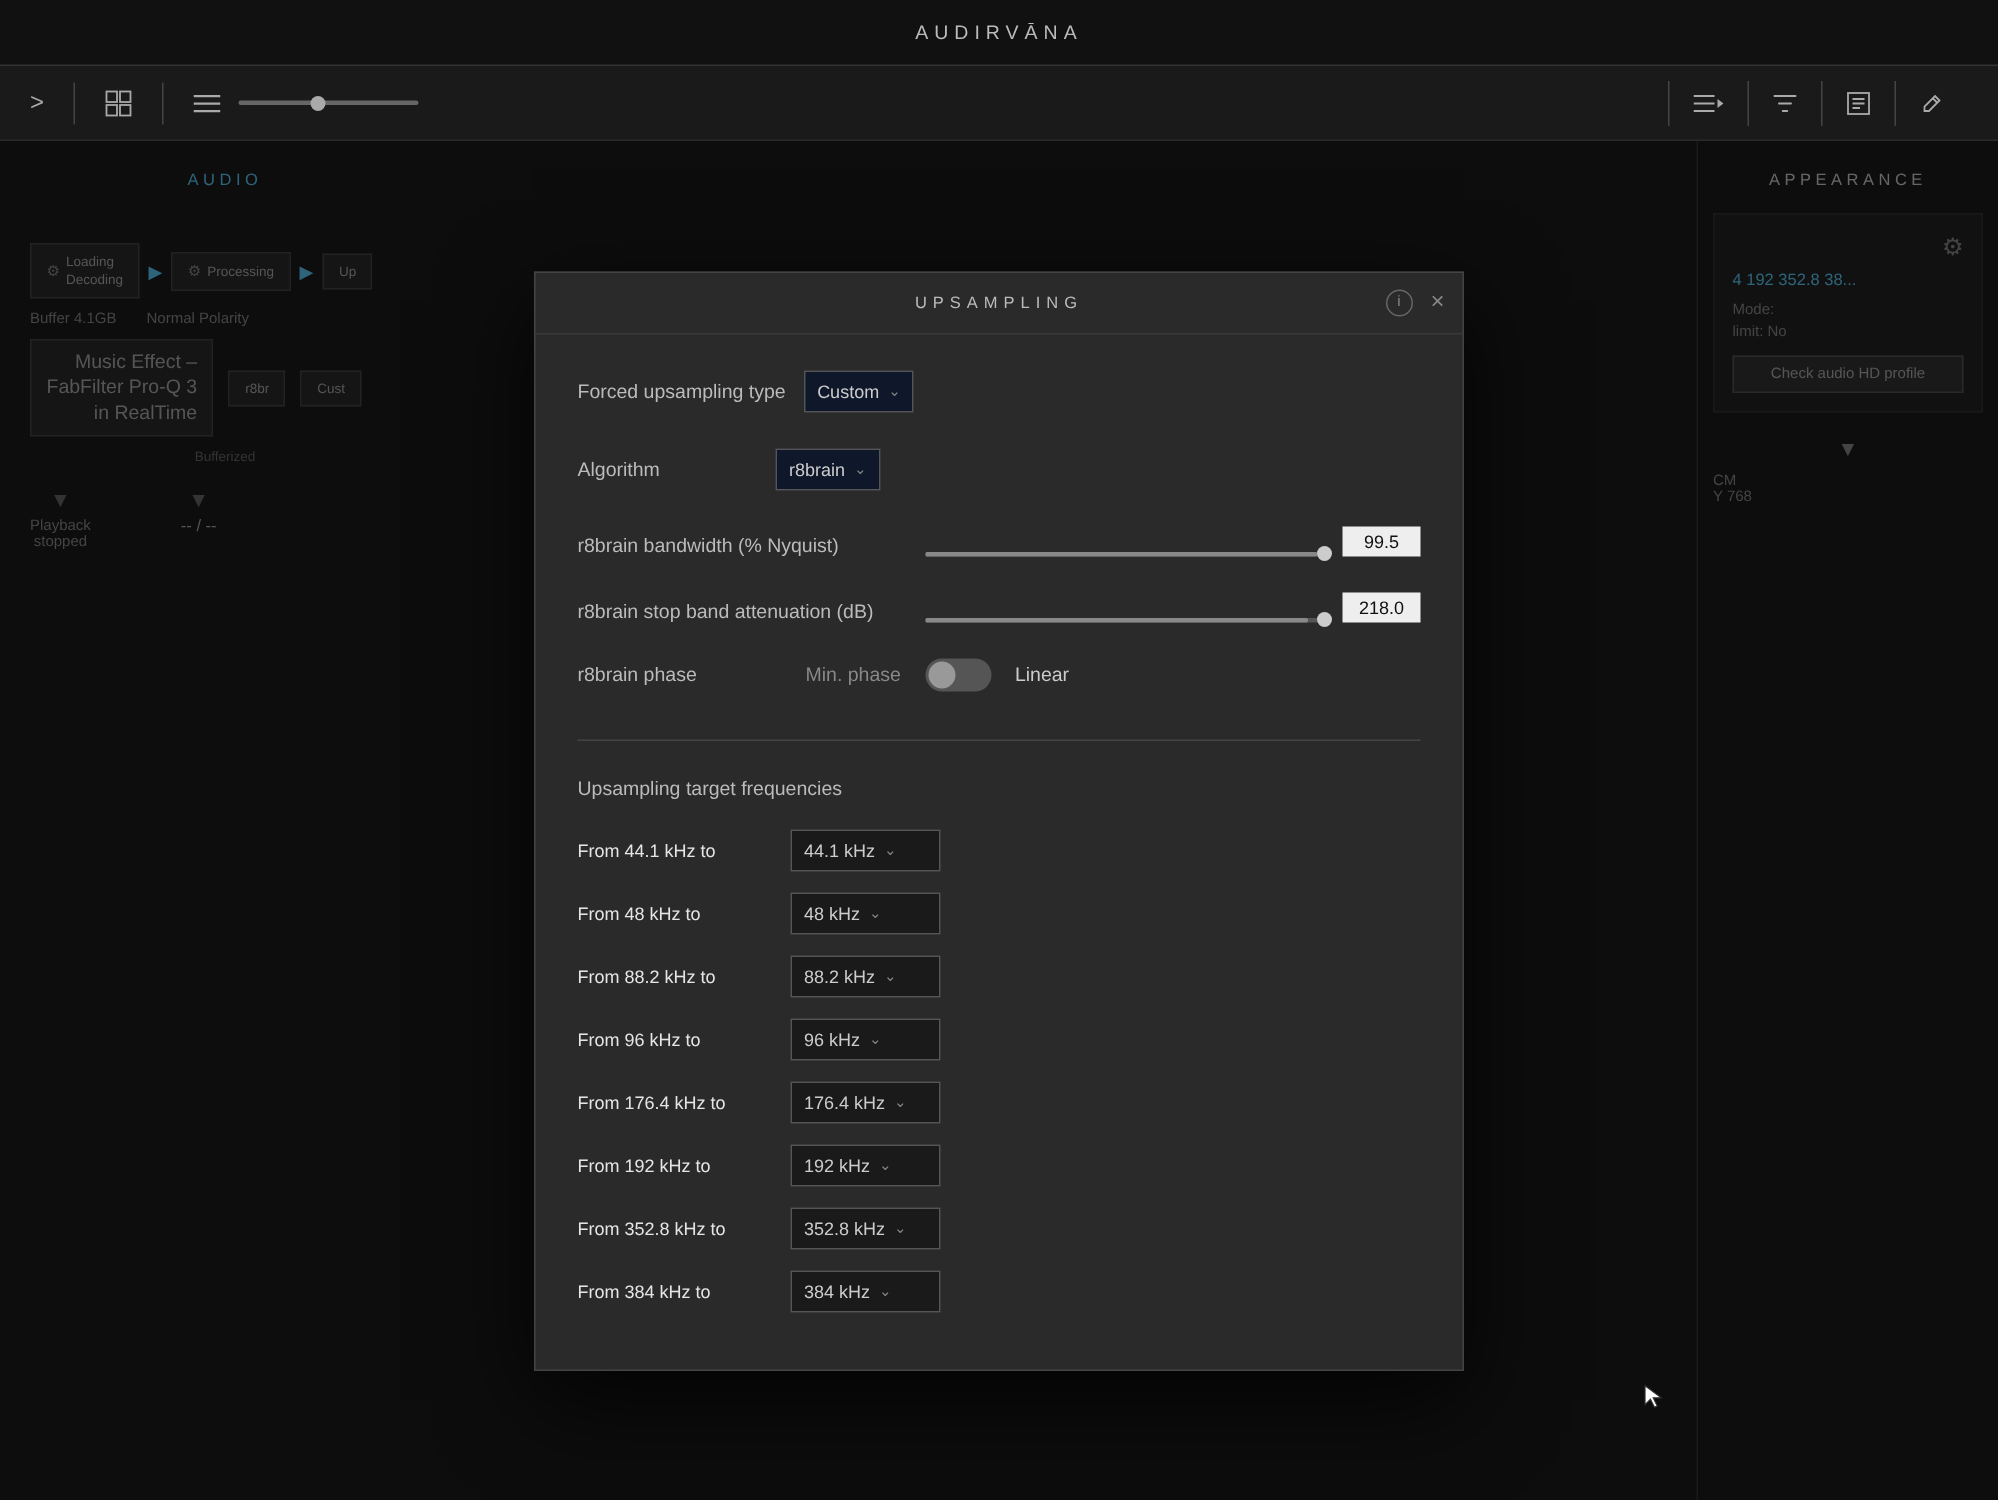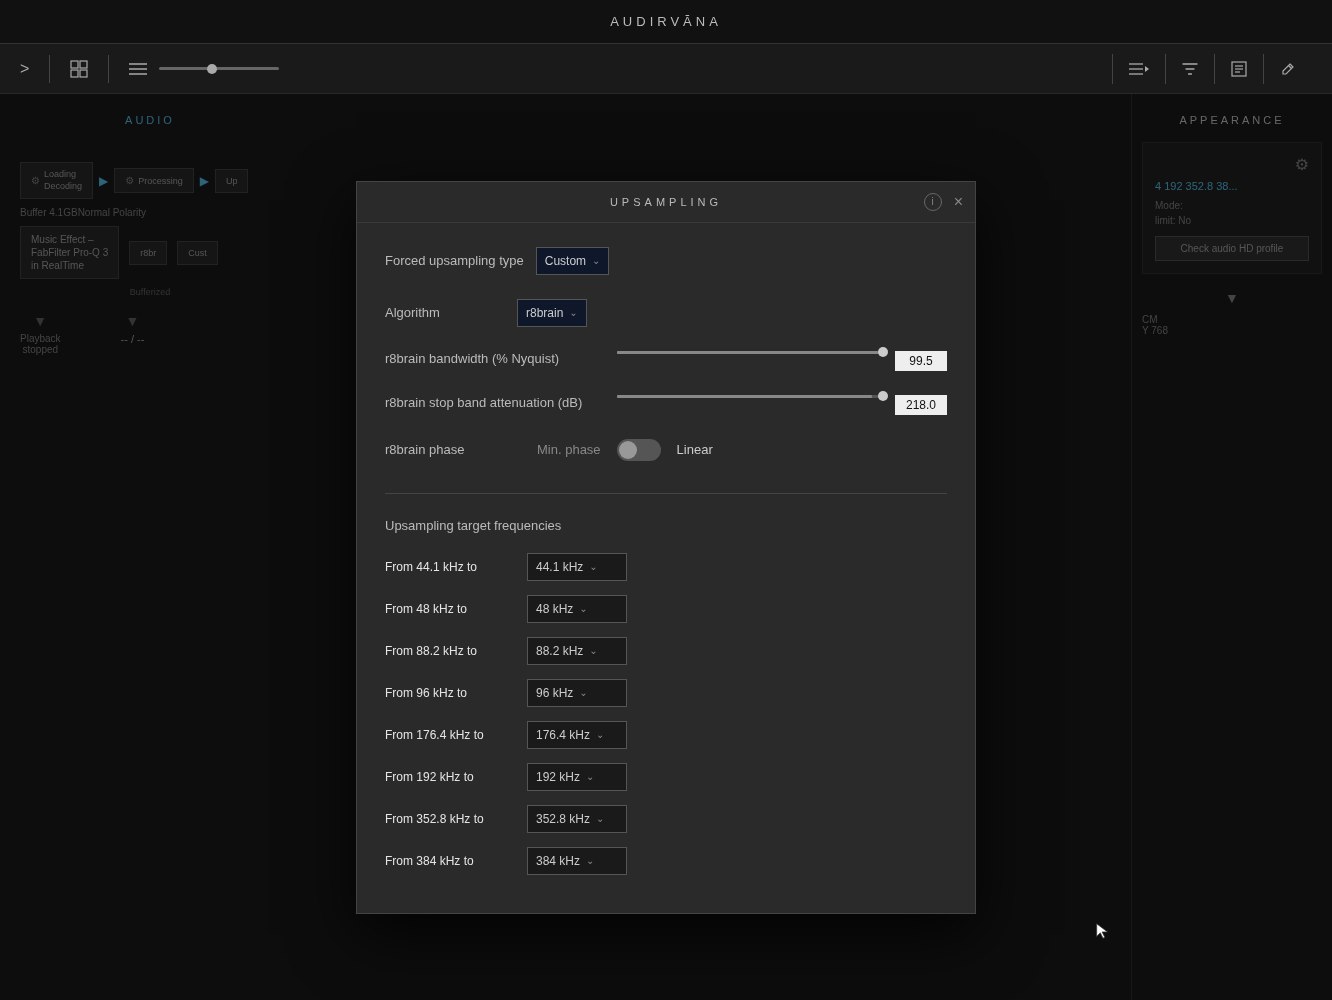--- a/index.html
+++ b/index.html
@@ -186,21 +186,21 @@
       font-size: 10px;
       color: #aaa;
     }
     .gear-icon {
       color: #888;
       cursor: pointer;
     }
     .buffer-row {
       display: flex;
       align-items: flex-start;
-      gap: 0;
+      gap: 20px;
       font-size: 10px;
       color: #888;
       margin-top: 6px;
     }
 
     
     .playback-section {
       margin: 16px 20px 0;
       display: flex;
       gap: 20px;
@@ -379,21 +379,21 @@
       height: 28px;
     }
     .select-arrow {
       color: #888;
       font-size: 10px;
     }
 
     
     .slider-row {
       display: flex;
-      align-items: flex-start;
+      align-items: flex-end;
       margin-bottom: 24px;
       gap: 12px;
     }
     .slider-label {
       color: #bbb;
       font-size: 13px;
       min-width: 220px;
       flex-shrink: 0;
     }
     .slider-track-container {
@@ -602,21 +602,21 @@
           <span style="font-size:9px;">Up</span>
         </div>
       </div>
       <div class="buffer-row">
         <span>Buffer 4.1GB</span>
         <span>Normal Polarity</span>
       </div>
 
       <div class="pipeline-row" style="margin-top:8px;">
         <div class="pipeline-box">
-          <span style="font-size:10px;line-height:1.3;">Music Effect –<br>FabFilter Pro-Q 3<br>in RealTime</span>
+          <span style="font-size:13px;line-height:1.3;text-align:right;">Music Effect –<br>FabFilter Pro-Q 3<br>in RealTime</span>
         </div>
         <div class="pipeline-box" style="margin-left:4px;">
           <span style="font-size:9px;">r8br</span>
         </div>
         <div class="pipeline-box" style="margin-left:4px;">
           <span style="font-size:9px;">Cust</span>
         </div>
       </div>
       <div style="text-align:center;font-size:9px;color:#666;margin-top:8px;">Bufferized</div>
     </div>

